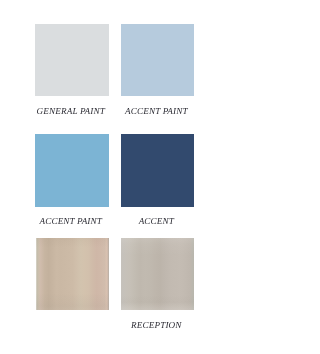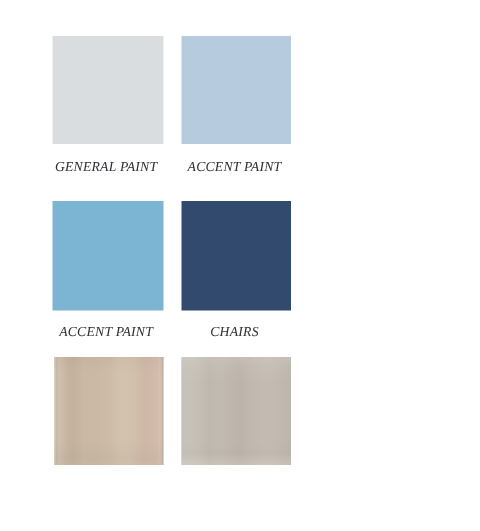--- a/index.html
+++ b/index.html
@@ -152,34 +152,35 @@
     </div>
   </div>
 
   <div class="row" style="top:0">
     <div class="cell left" style="top:110.8px">
       <div class="swatch" style="background:#7cb4d4"></div>
       <div class="label" style="top:82.1px">ACCENT PAINT</div>
     </div>
     <div class="cell right" style="top:110.8px">
       <div class="swatch" style="background:#324a6e"></div>
-      <div class="label" style="top:82.1px">CHAIRS</div>
+      <div class="label" style="top:82.1px">ACCENT</div>
     </div>
   </div>
 
   <div class="row" style="top:0">
     <div class="cell left" style="top:214.25px">
       <div class="swatch wood-oak" style="margin-left:0.5px;width:72.8px">
         <div class="grain"></div>
         <div class="tone"></div>
         <div class="shade"></div>
       </div>
     </div>
     <div class="cell right" style="top:214.25px">
       <div class="swatch wood-ash">
         <div class="grain"></div>
         <div class="tone"></div>
         <div class="shade"></div>
       </div>
+      <div class="label" style="top:82.5px">RECEPTION</div>
     </div>
   </div>
 
 </div>
 
 </body></html>

